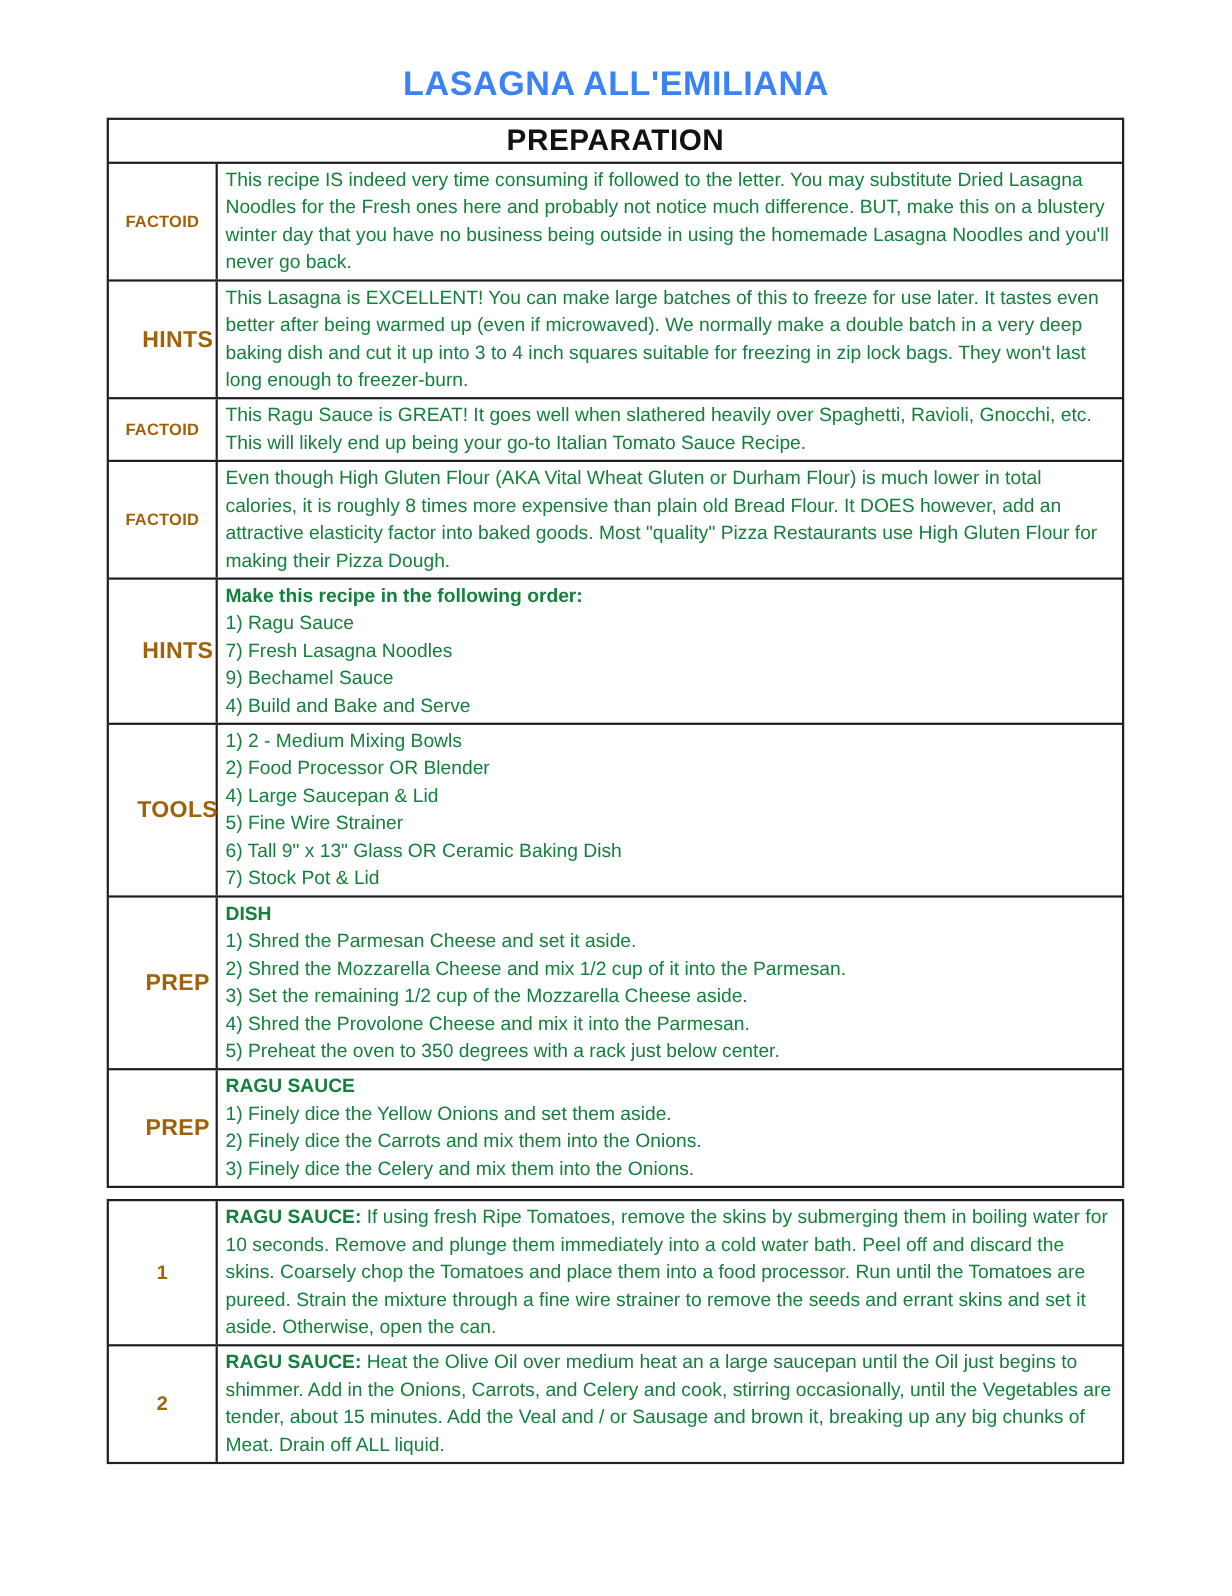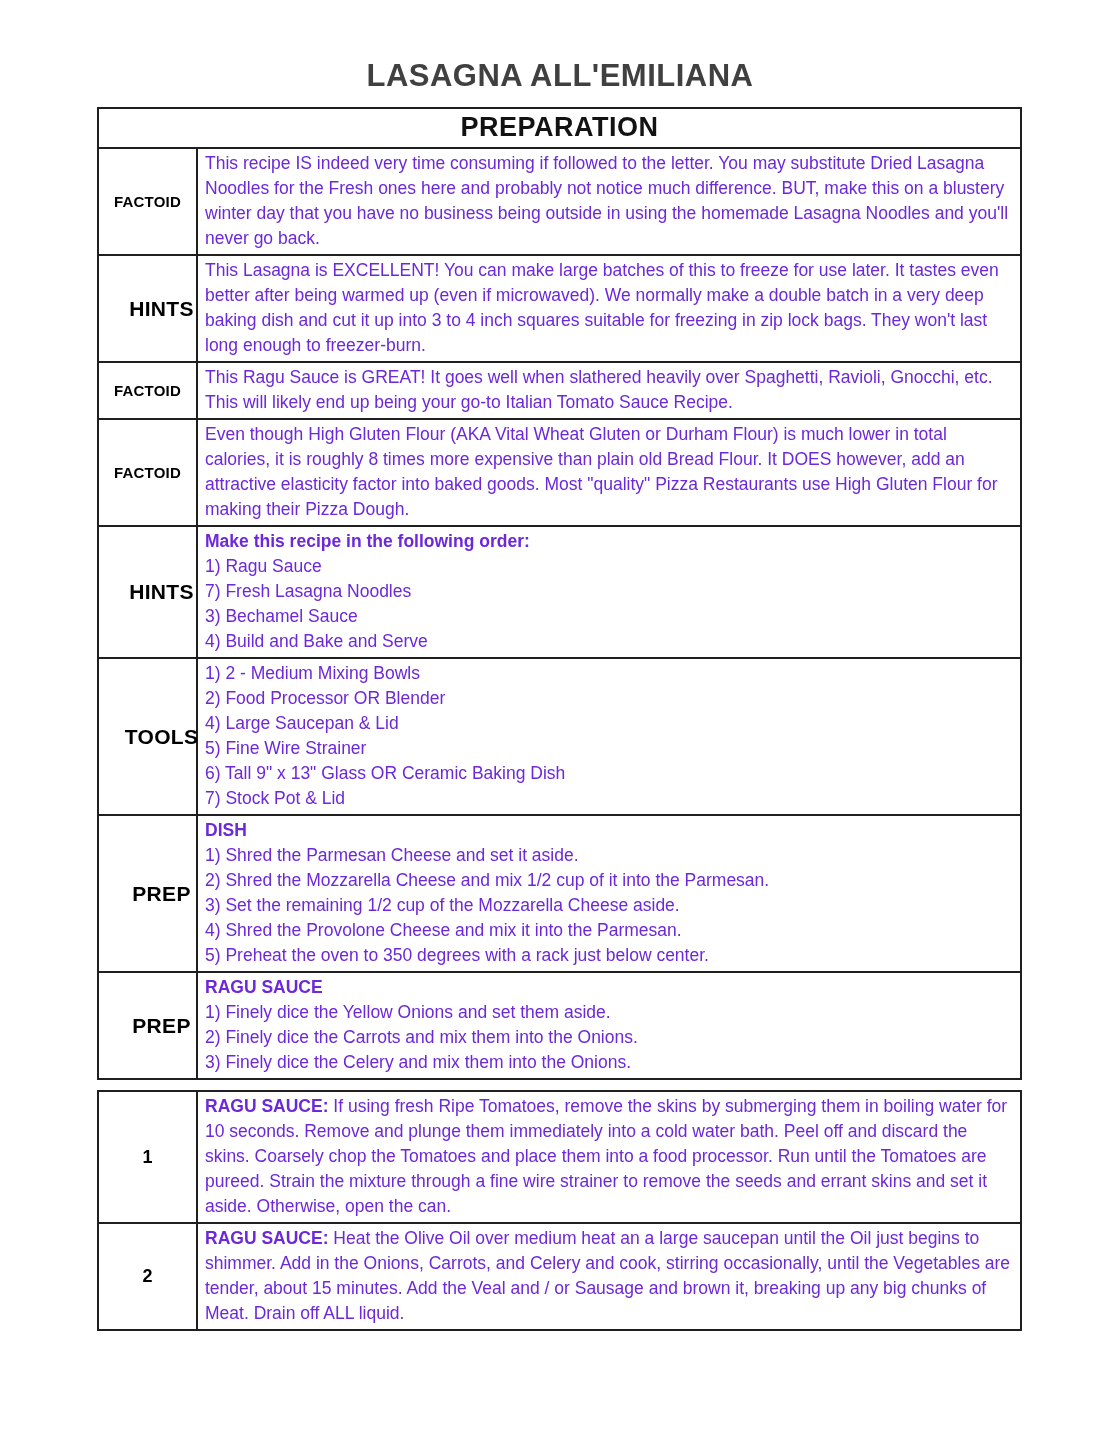--- a/index.html
+++ b/index.html
@@ -9,21 +9,21 @@
     height: 1451px;
     font-family: "Liberation Sans", sans-serif;
     color: #1c1c1c;
     position: relative;
   }
   .page { padding-top: 58px; }
   .doc-title {
     text-align: center;
     font-size: 31px;
     font-weight: bold;
-    color: #404040;
+    color: #3b82f6;
     letter-spacing: 0.5px;
     margin-bottom: 13px;
   }
   .tbl {
     width: 925px;
     margin-left: 97px;
     border: 2px solid #1f1f1f;
     background: #fff;
   }
   .tbl-steps { margin-top: 10px; }
@@ -40,31 +40,31 @@
   .rows .trow + .trow { border-top: 2px solid #1f1f1f; }
   .lcell {
     width: 99px;
     flex: 0 0 99px;
     border-right: 2px solid #1f1f1f;
     display: flex;
     align-items: center;
     justify-content: center;
     font-weight: bold;
     text-align: center;
-    color: #000000;
+    color: #a16207;
   }
   .lcell.factoid { font-size: 15px; letter-spacing: 0.2px; }
   .lcell.big { font-size: 21px; letter-spacing: 0.3px; padding-left: 28px; }
   .lcell.num { font-size: 18px; }
   .ccell {
     flex: 1 1 auto;
     padding: 2px 8px 3px 7px;
     font-size: 17.5px;
     line-height: 25px;
-    color: #6d28d9;
+    color: #15803d;
   }
   .line { min-height: 25px; }
   .b { font-weight: bold; }
 </style>
 </head>
 <body>
 
 <div class="page">
 
   <h1 class="doc-title">LASAGNA ALL'EMILIANA</h1>
@@ -95,21 +95,21 @@
           <div class="ccell">
             <div class="line">Even though High Gluten Flour (AKA Vital Wheat Gluten or Durham Flour) is much lower in total calories, it is roughly 8 times more expensive than plain old Bread Flour. It DOES however, add an attractive elasticity factor into baked goods. Most "quality" Pizza Restaurants use High Gluten Flour for making their Pizza Dough.</div>
           </div>
         </div>
         <div class="trow">
           <div class="lcell big">HINTS</div>
           <div class="ccell">
             <div class="line b">Make this recipe in the following order:</div>
             <div class="line">1) Ragu Sauce</div>
             <div class="line">7) Fresh Lasagna Noodles</div>
-            <div class="line">3) Bechamel Sauce</div>
+            <div class="line">9) Bechamel Sauce</div>
             <div class="line">4) Build and Bake and Serve</div>
           </div>
         </div>
         <div class="trow">
           <div class="lcell big">TOOLS</div>
           <div class="ccell">
             <div class="line">1) 2 - Medium Mixing Bowls</div>
             <div class="line">2) Food Processor OR Blender</div>
             <div class="line">4) Large Saucepan &amp; Lid</div>
             <div class="line">5) Fine Wire Strainer</div>

